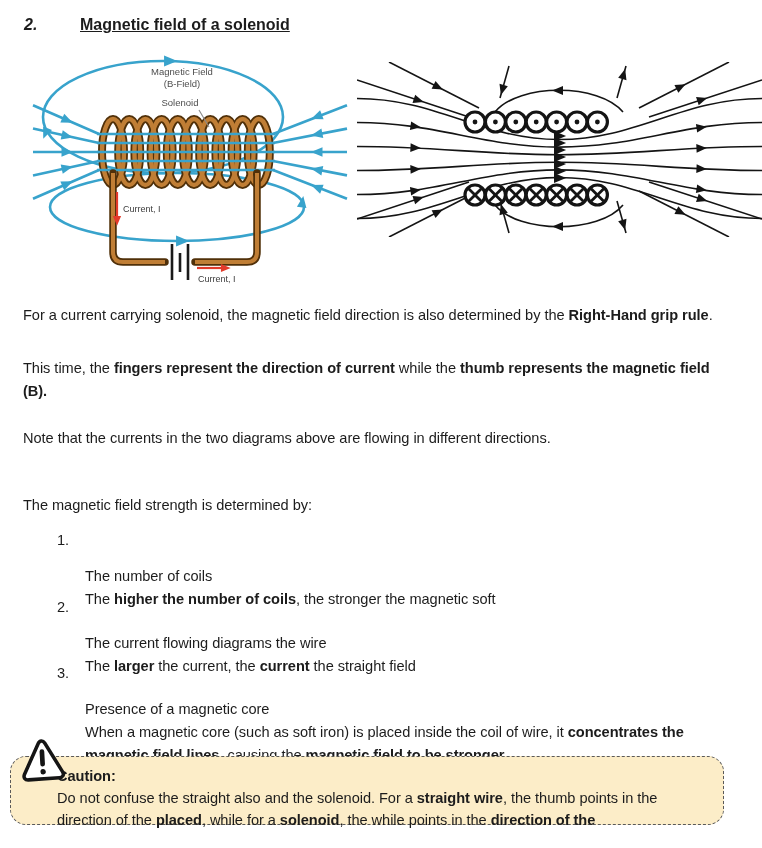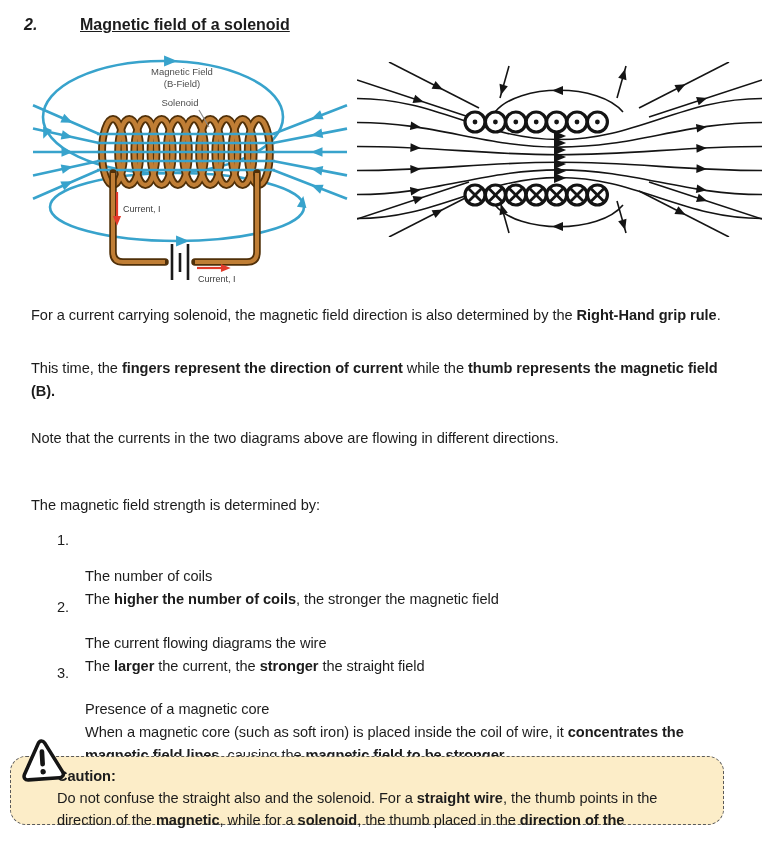--- a/index.html
+++ b/index.html
@@ -2,21 +2,21 @@
 <html><head>
 <meta charset="utf-8">
 <style>
   html,body{margin:0;padding:0;background:#e8e8e8;}
   .page{position:relative;width:762px;height:848px;background:#ffffff;overflow:hidden;
         font-family:"Liberation Sans",sans-serif;color:#1c1c1c;}
   .heading{position:absolute;top:16px;left:24px;font-size:16px;font-weight:700;}
   .hnum{font-style:italic;display:inline-block;width:56px;}
   .htitle{text-decoration:underline;text-align:center;}
   svg.fig{position:absolute;}
-  .para{position:absolute;left:31px;width:706px;margin:0;font-size:14.6px;line-height:23px;letter-spacing:-0.05px;}
+  .para{position:absolute;left:23px;width:706px;margin:0;font-size:14.6px;line-height:23px;letter-spacing:-0.05px;}
   .b{font-weight:700;}
   .li{position:absolute;left:57px;width:676px;display:flex;font-size:14.6px;line-height:23px;letter-spacing:-0.05px;}
   .num{flex:none;width:28px;}
   .libody{flex:1;margin-top:36px;}
   .caution{position:absolute;left:10px;top:756px;width:714px;height:69px;box-sizing:border-box;
            border:1.6px dashed #5a5a5a;border-radius:16px;padding:8px 24px 0 46px;
            font-size:14.6px;line-height:22px;letter-spacing:-0.05px;}
   .c-title{font-weight:700;}
   .warnicon{position:absolute;left:19px;top:733px;width:47px;height:59px;transform:rotate(-4deg);}
   .dlab{font-size:9.5px;fill:#4e4e4e;font-family:"Liberation Sans",sans-serif;}
@@ -195,41 +195,41 @@
 
   <p class="para" style="top:304px"><span>For a current carrying solenoid, the magnetic field direction is also determined by the </span><span class="b">Right-Hand grip rule</span><span>.</span></p>
   <p class="para" style="top:357px"><span>This time, the </span><span class="b">fingers represent the direction of current</span><span> while the </span><span class="b">thumb represents the magnetic field (B).</span></p>
   <p class="para" style="top:427px"><span>Note that the currents in the two diagrams above are flowing in different directions.</span></p>
   <p class="para" style="top:494px"><span>The magnetic field strength is determined by:</span></p>
 
   <div class="li" style="top:529px">
     <span class="num">1.</span>
     <div class="libody">
       <div><span>The number of coils</span></div>
-      <div><span>The </span><span class="b">higher the number of coils</span><span>, the stronger the magnetic field</span></div>
+      <div><span>The </span><span class="b">higher the number of coils</span><span>, the stronger the magnetic soft</span></div>
     </div>
   </div>
   <div class="li" style="top:596px">
     <span class="num">2.</span>
     <div class="libody">
       <div><span>The current flowing diagrams the wire</span></div>
-      <div><span>The </span><span class="b">larger</span><span> the current, the </span><span class="b">stronger</span><span> the straight field</span></div>
+      <div><span>The </span><span class="b">larger</span><span> the current, the </span><span class="b">current</span><span> the straight field</span></div>
     </div>
   </div>
   <div class="li" style="top:662px">
     <span class="num">3.</span>
     <div class="libody">
       <div><span>Presence of a magnetic core</span></div>
       <div><span>When a magnetic core (such as soft iron) is placed inside the coil of wire, it </span><span class="b">concentrates the magnetic field lines</span><span>, causing the </span><span class="b">magnetic field to be stronger</span></div>
     </div>
   </div>
 
   <div class="caution" style="background: rgb(252, 237, 200); border-color: rgb(90, 90, 90);">
     <div class="c-title">Caution:</div>
-    <div class="c-body"><span>Do not confuse the straight also and the solenoid. For a </span><span class="b">straight wire</span><span>, the thumb points in the direction of the </span><span class="b">magnetic</span><span>, while for a </span><span class="b">solenoid</span><span>, the thumb placed in the </span><span class="b">direction of the</span></div>
+    <div class="c-body"><span>Do not confuse the straight also and the solenoid. For a </span><span class="b">straight wire</span><span>, the thumb points in the direction of the </span><span class="b">placed</span><span>, while for a </span><span class="b">solenoid</span><span>, the while points in the </span><span class="b">direction of the</span></div>
   </div>
 
   <svg class="warnicon" viewBox="0 0 56 60">
     <path d="M 24.5,7 C 26.5,3.4 30.2,3.4 32.2,7 L 51,42.5 C 53,46.3 51,49.5 46.7,49.5 L 10,49.5 C 5.7,49.5 3.7,46.3 5.7,42.5 Z" fill="#ffffff" stroke="#151515" stroke-width="4.2" stroke-linejoin="round"></path>
     <line x1="28.2" y1="17" x2="28" y2="32" stroke="#151515" stroke-width="5.6" stroke-linecap="round"></line>
     <circle cx="28" cy="41" r="3.2" fill="#151515"></circle>
   </svg>
 
 </div>
 

